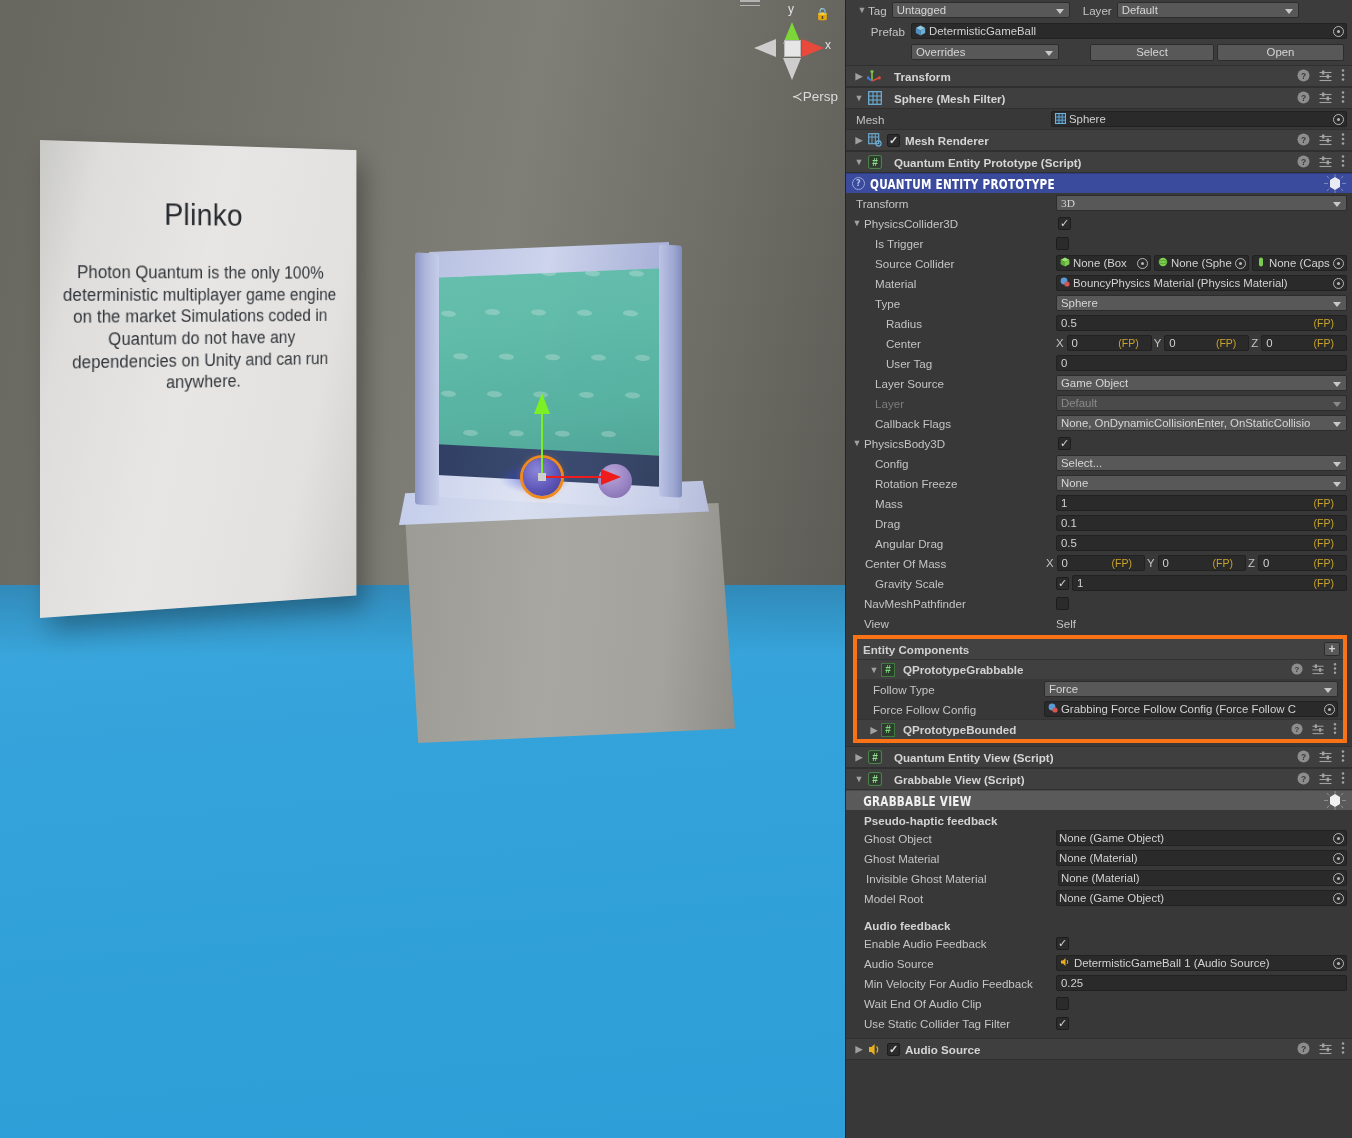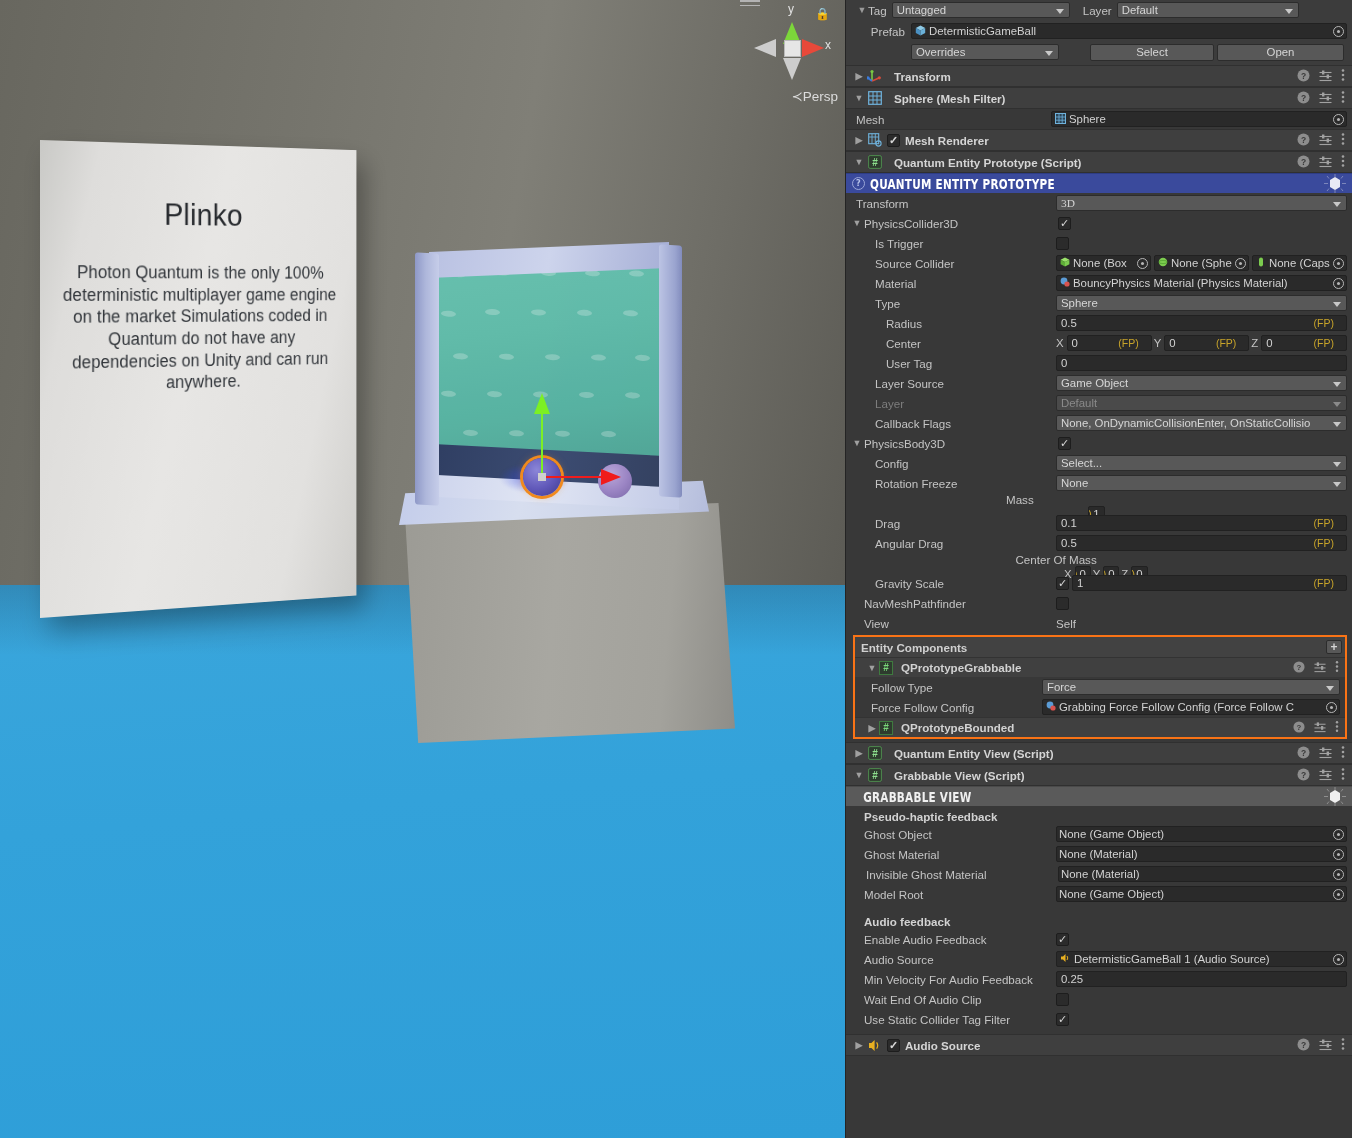--- a/index.html
+++ b/index.html
@@ -258,21 +258,21 @@
     flex: 1; height: 16px; background: #2a2a2a; border: 1px solid #212121; border-radius: 2px;
     display: flex; align-items: center; padding: 0 4px; color: #d2d2d2; font-size: 11.4px;
     overflow: hidden; white-space: nowrap; position: relative;
   }
   .fp { position: absolute; right: 12px; color: #c8a42a; font-size: 10.5px; }
   .vecgrp { flex: 1; display: flex; align-items: center; gap: 2px; min-width: 0; }
   .veccell { flex: 1; display: flex; align-items: center; gap: 3px; min-width: 0; }
   .axis { color: #c4c4c4; font-size: 11.4px; flex: none; }
   .sect-title { font-weight: bold; color: #d2d2d2; padding: 4px 0 1px 18px; font-size: 11.6px; }
 
-  .ec-box { margin: 2px 5px 3px 7px; border: 2px solid #f97316; background: #383838; }
+  .ec-box { margin: 2px 5px 3px 7px; border: 4px solid #f97316; background: #383838; }
   .ec-head {
     display: flex; align-items: center; height: 20px; background: #424242;
     padding: 0 3px 0 6px; color: #d0d0d0; font-weight: bold; font-size: 11.6px;
   }
   .plus {
     width: 16px; height: 14px; background: #585858; border: 1px solid #2c2c2c; border-radius: 2px;
     color: #d4d4d4; font-size: 12px; line-height: 12px; text-align: center; flex: none;
   }
   .ec-sub {
     display: flex; align-items: center; height: 20px; background: #404040;
@@ -752,21 +752,21 @@
 
     <div class="prow" style="padding-left:29px;">
       <div class="pname" style="width:181px;">Rotation Freeze</div>
       <div class="pval">
           <div class="dd" style="flex:1;">
             <span>None</span>
           </div>
         </div>
     </div>
 
-    <div class="prow" style="flex-direction:column;">
+    <div class="prow" style="padding-left:29px;">
       <div class="pname" style="width:181px;">Mass</div>
       <div class="pval">
           <div class="txtfield">
             <span>1</span>
             <span class="fp">(FP)</span>
           </div>
         </div>
     </div>
 
     <div class="prow" style="padding-left:29px;">
@@ -782,21 +782,21 @@
     <div class="prow" style="padding-left:29px;">
       <div class="pname" style="width:181px;">Angular Drag</div>
       <div class="pval">
           <div class="txtfield">
             <span>0.5</span>
             <span class="fp">(FP)</span>
           </div>
         </div>
     </div>
 
-    <div class="prow" style="padding-left:19px;flex-direction:column;">
+    <div class="prow" style="padding-left:19px;">
       <div class="pname" style="width:181px;">Center Of Mass</div>
       <div class="pval">
           <div class="vecgrp">
         <div class="veccell">
               <span class="axis">X</span>
           <div class="txtfield">
                 <span>0</span>
                 <span class="fp">(FP)</span>
               </div>
             </div>

